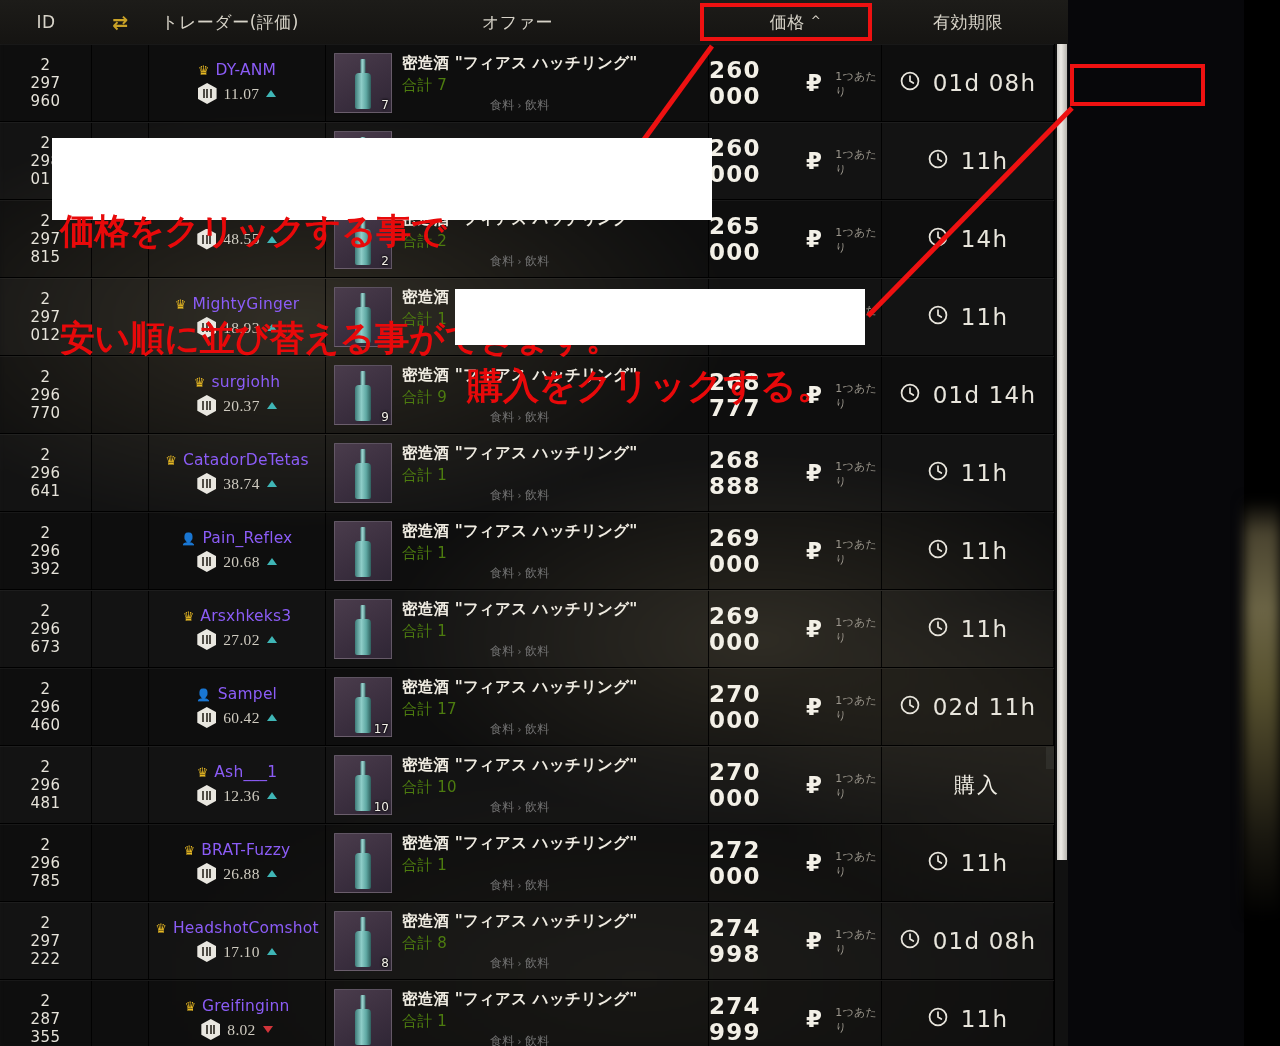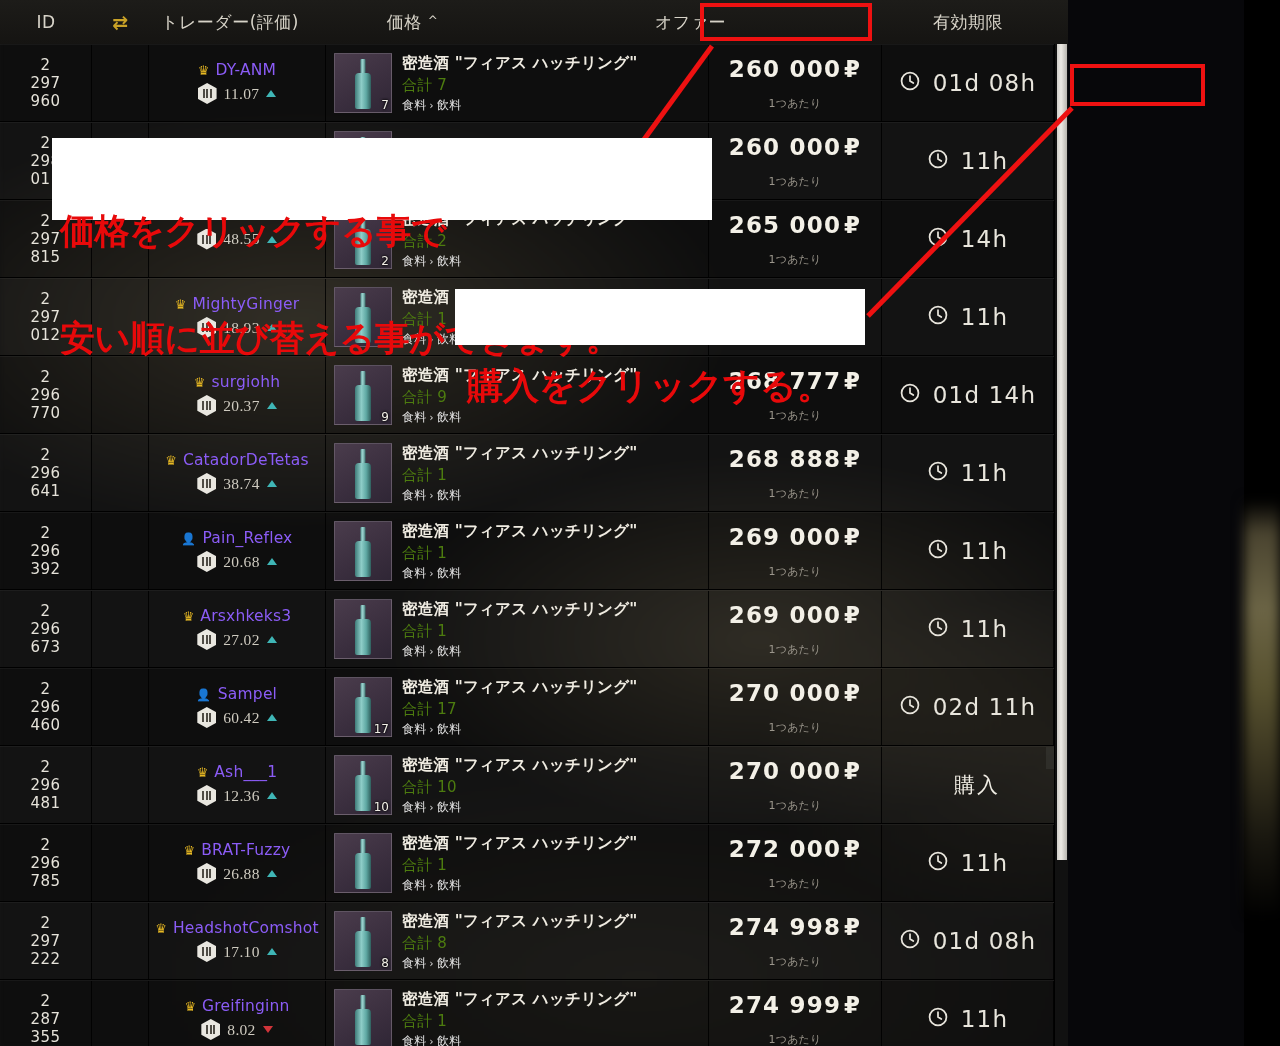--- a/index.html
+++ b/index.html
@@ -72,21 +72,21 @@
   }
   .row.alt{ background:rgba(255,255,255,.022); }
   .cell{ display:flex; align-items:center; justify-content:center; position:relative;
          border-right:1px solid rgba(0,0,0,.85);}
 
   .c-id{ width:92px; flex-direction:column; justify-content:center; gap:1px;
          color:#e6e3da; font-size:15px; line-height:17px; letter-spacing:.5px;}
   .c-cur{ width:57px; }
   .c-trader{ width:177px; flex-direction:column; justify-content:center; gap:4px;}
   .c-offer{ width:383px; justify-content:flex-start; padding-left:8px; gap:10px;}
-  .c-price{ width:173px; flex-direction:column; justify-content:center; gap:12px;}
+  .c-price{ width:173px; flex-direction:row; justify-content:center; gap:12px;}
   .c-expiry{ width:172px; gap:12px;}
   .c-buy{ width:190px; border-right:none; justify-content:center;}
 
   .trader-line{ display:flex; align-items:center; gap:6px; max-width:172px;}
   .trader-name{
     color:#8b5cf6; font-size:15.5px; letter-spacing:.2px;
     overflow-wrap:anywhere; text-align:center; line-height:17px;
   }
   .crown-icon{ color:#e8b923; font-size:13px; line-height:1; flex:none;}
   .person-icon{ color:#cfcbc0; font-size:12px; line-height:1; flex:none;}
@@ -130,21 +130,21 @@
     border-radius:4px 4px 2px 2px;
   }
   .thumb-qty{
     position:absolute; right:2px; bottom:1px;
     color:#f2efe7; font-size:12px; line-height:12px;
     text-shadow:0 0 3px #000,0 0 2px #000;
   }
   .offer-text{ display:flex; flex-direction:column; gap:2px; min-width:0;}
   .offer-title{ color:#f0ece2; font-size:15.5px; font-weight:bold; letter-spacing:.2px; white-space:nowrap;}
   .offer-count{ color:#4d7c0f; font-size:15px; letter-spacing:.2px;}
-  .offer-cat{ color:#e5e5e5; font-size:12px; letter-spacing:.3px;}
+  .offer-cat{ color:#737373; font-size:12px; letter-spacing:.3px;text-align:center;}
   .offer-cat .sep{ margin:0 3px; font-size:10px;}
 
   .price-main{ display:flex; align-items:center; gap:3px;
                color:#f3f0e7; font-size:23px; font-weight:bold; letter-spacing:1.2px;}
   .ruble{ font-size:23px; font-weight:bold;}
   .price-sub{ color:#9b968c; font-size:11px; letter-spacing:.2px; margin-top:2px;}
 
   .clock-icon{ flex:none; }
   .expiry-text{ color:#e8e5dc; font-size:23px; letter-spacing:1.2px; font-weight:500;}
 
@@ -200,25 +200,25 @@
 
   <div class="panel">
     <div class="panel-bg-blur"></div>
 
     <div class="thead">
       <div class="th id">ID</div>
       <div class="th cur">
         <span class="swap-icon">⇄</span>
       </div>
       <div class="th trader">トレーダー(評価)</div>
+      <div class="th offer">オファー</div>
       <div class="th price">
         <span>価格</span>
         <span class="sort-caret">^</span>
       </div>
-      <div class="th offer">オファー</div>
       <div class="th expiry">有効期限</div>
       <div class="th refresh">
         <span class="refresh-icon">
           <svg width="22" height="22" viewBox="0 0 24 24" fill="none" stroke="#e6e3da" stroke-width="2.1" stroke-linecap="round">
             <path d="M20 6.5 A8.4 8.4 0 1 0 20.6 14.4"></path>
             <path d="M20.4 3 L20.4 7.2 L16.2 7.2"></path>
           </svg>
         </span>
       </div>
     </div>

